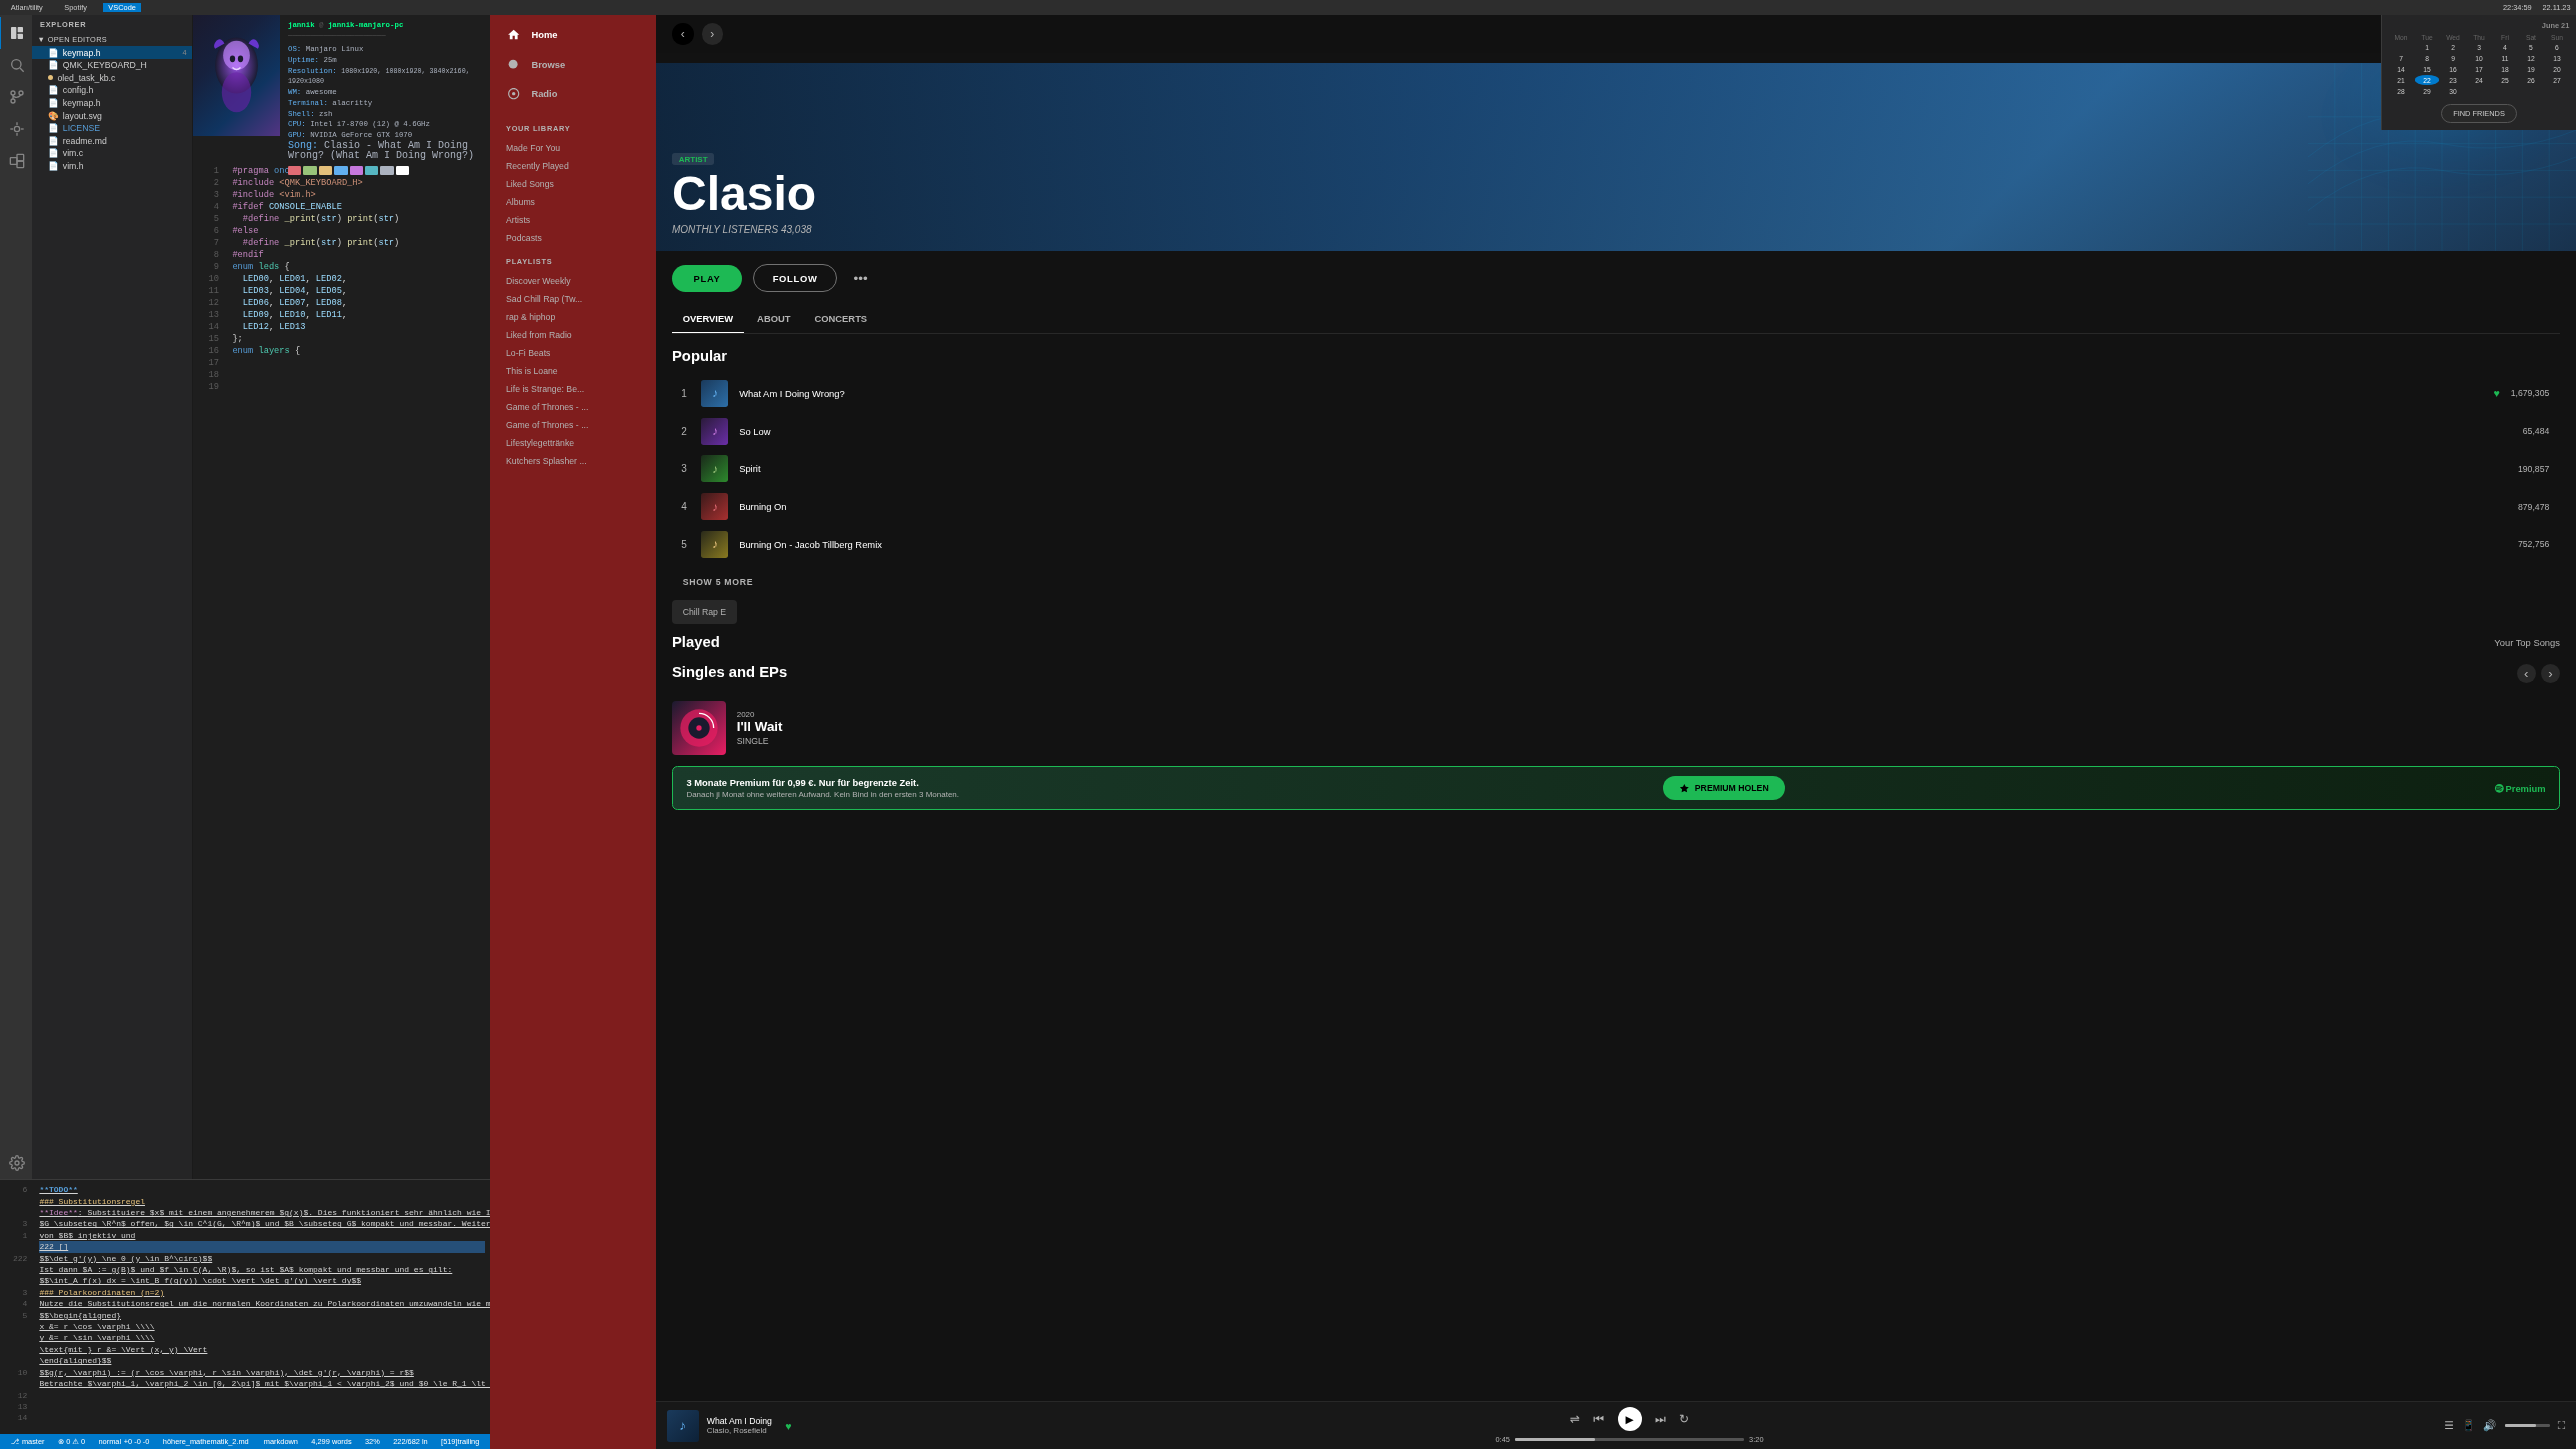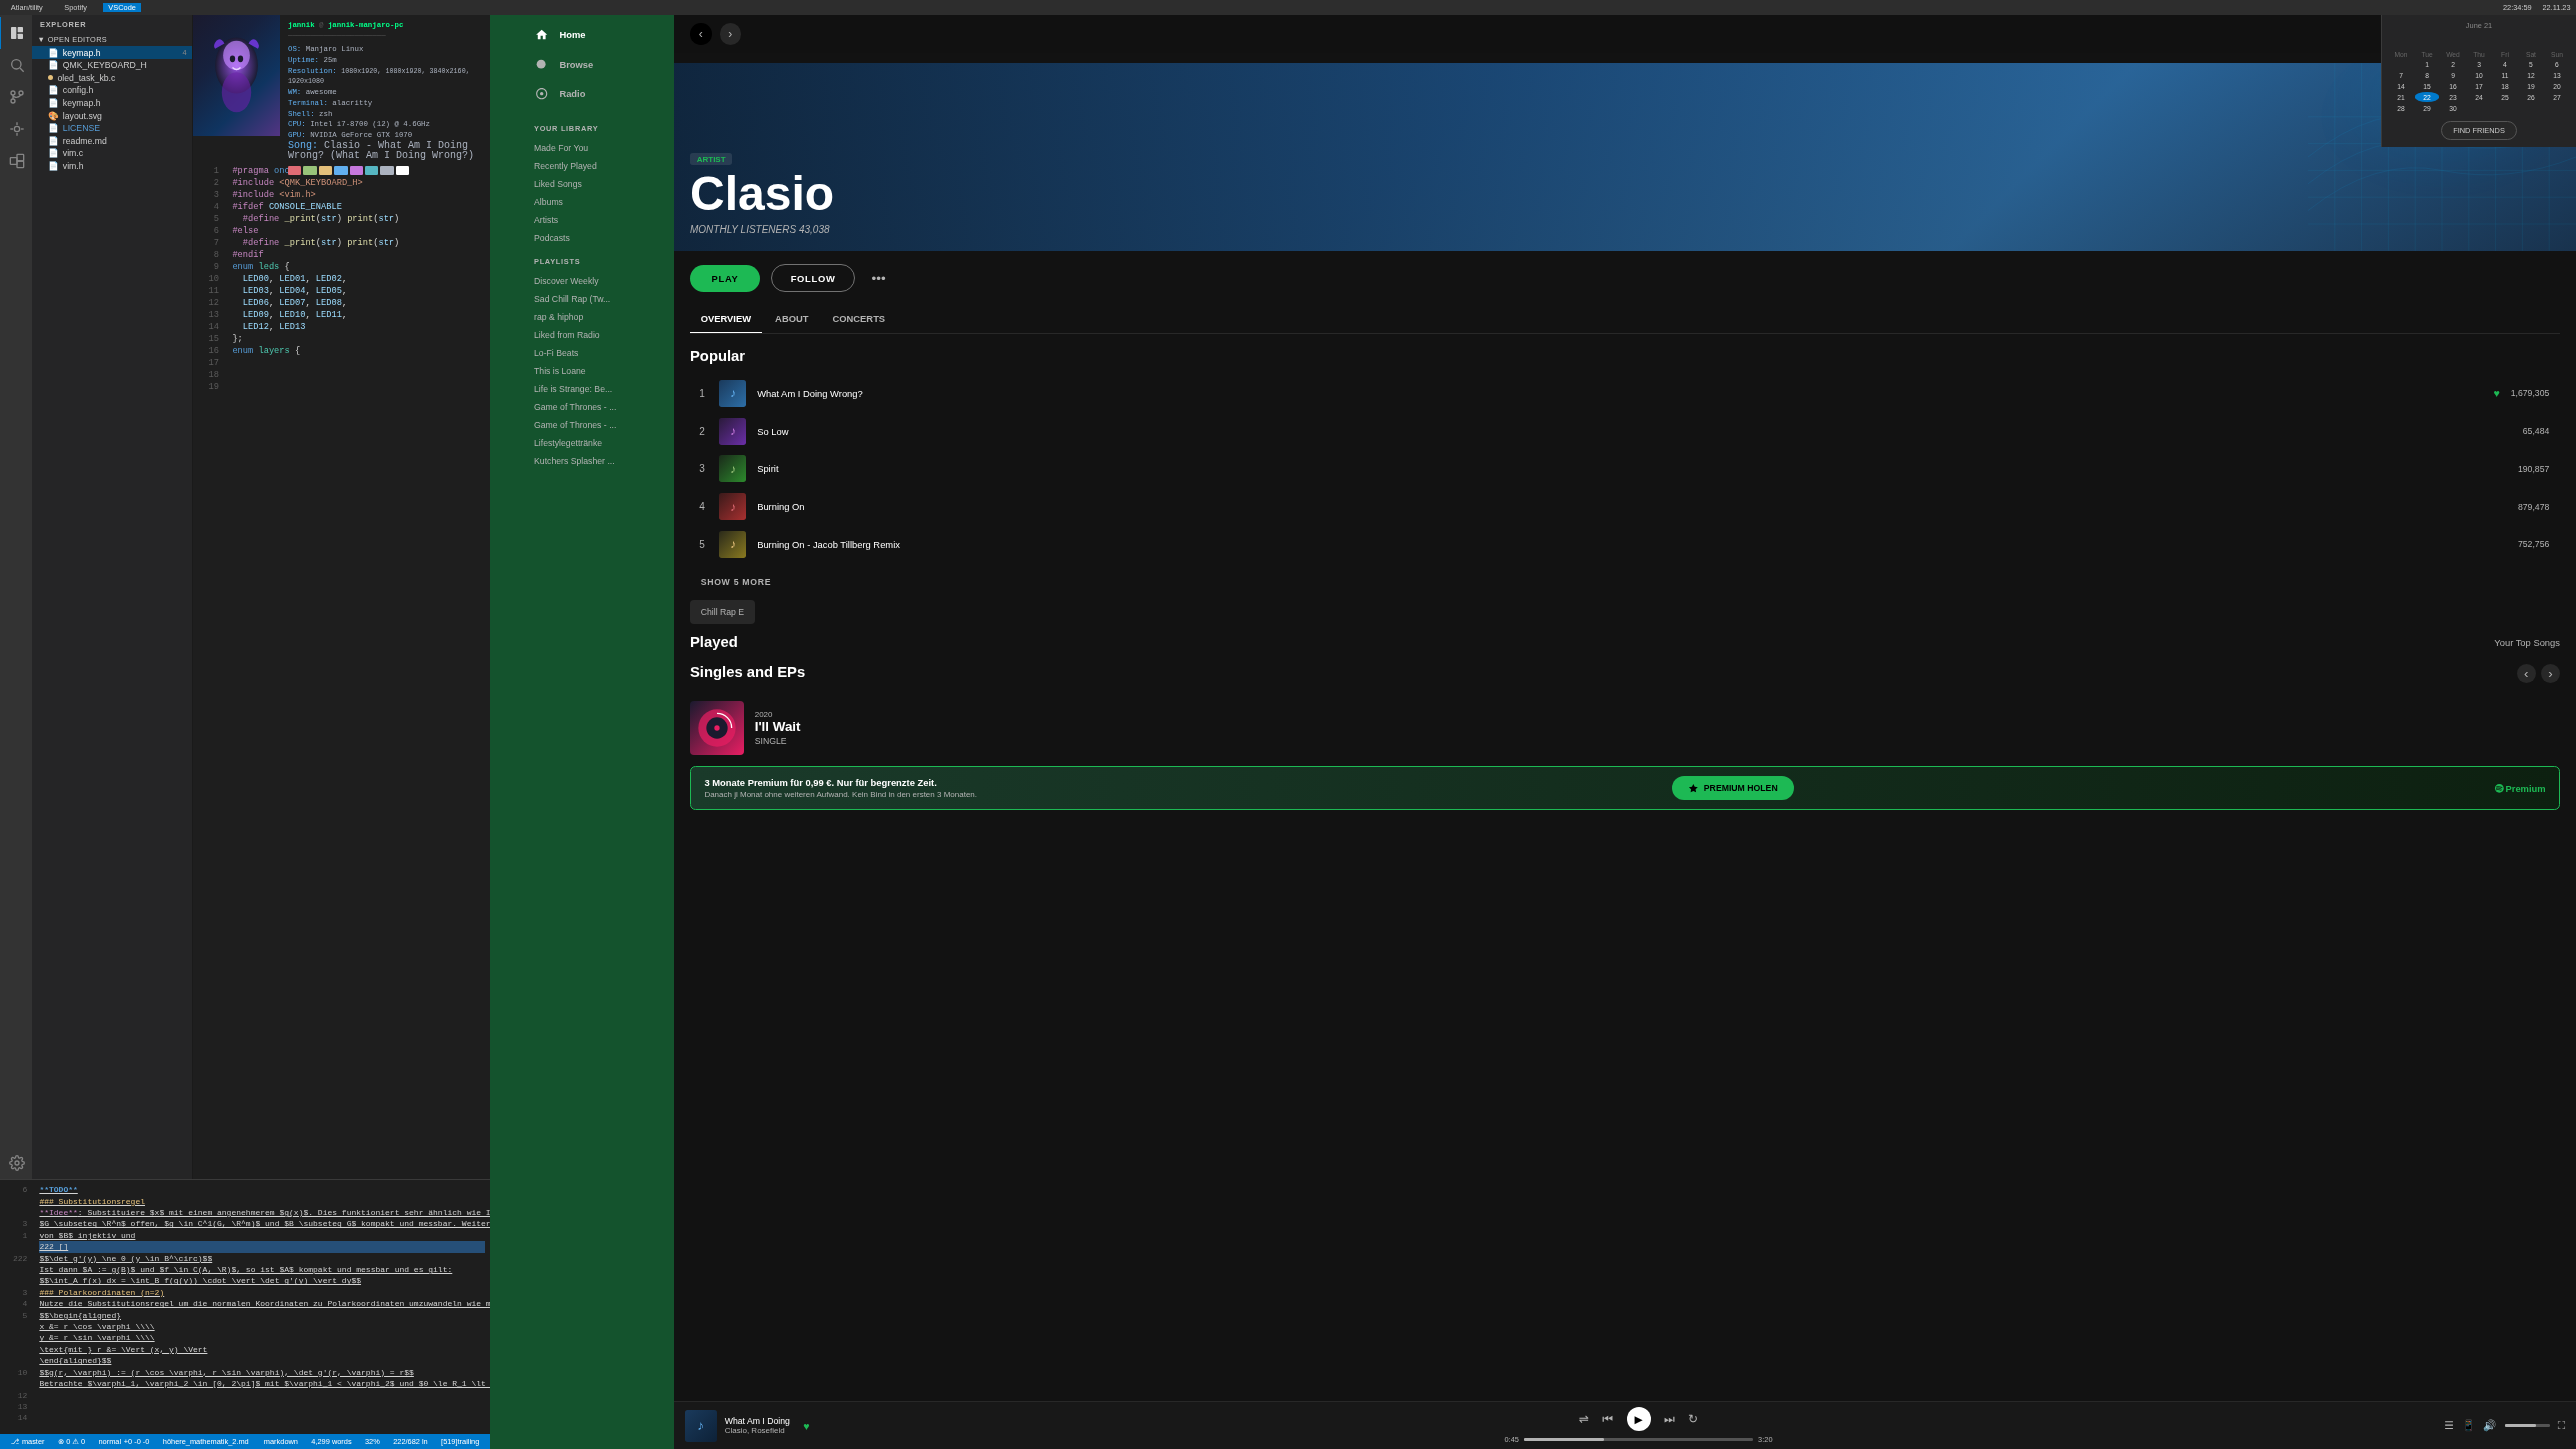--- a/index.html
+++ b/index.html
@@ -610,27 +610,26 @@
     
     .app-container {
       display: flex;
       width: 2576px;
       height: 1449px;
       overflow: hidden;
       position: relative;
     }
 
     .spotify-left-nav {
-      width: 184px;
-      background: #14532d;
+      width: 166px;
+      background: #7f1d1d;
       flex-shrink: 0;
       display: flex;
       flex-direction: column;
       overflow-y: auto;
-      padding-left: 28px;
     }
 
     .spotify-right-content {
       flex: 1;
       display: flex;
       flex-direction: column;
       overflow: hidden;
       background: #121212;
     }
 
@@ -1238,21 +1237,21 @@
               <div class="volume-bar">
                 <div class="volume-fill"></div>
               </div>
               <button class="player-right-btn">⛶</button>
             </div>
           </div>
         </div>
       </div>
 
       <div style="position:absolute;top:0;right:0;width:195px;background:#252526;border-left:0.7px solid #3a3a3a;padding:6.7px;font-size:7.4px;color:#ccc;z-index:100;">
-        <div style="text-align:center;font-weight:normal;margin-bottom:21px;color:#888;">June 21</div>
+        <div style="text-align:right;font-weight:bold;margin-bottom:4px;color:#888;">June 21</div>
         <div style="display:grid;grid-template-columns:repeat(7,1fr);gap:1.3px;text-align:center;">
           <div style="color:#666;font-size:6.7px;">Mon</div>
           <div style="color:#666;font-size:6.7px;">Tue</div>
           <div style="color:#666;font-size:6.7px;">Wed</div>
           <div style="color:#666;font-size:6.7px;">Thu</div>
           <div style="color:#666;font-size:6.7px;">Fri</div>
           <div style="color:#666;font-size:6.7px;">Sat</div>
           <div style="color:#666;font-size:6.7px;">Sun</div>
 
           <div style="padding:1.3px;font-size:6.7px;"></div>

